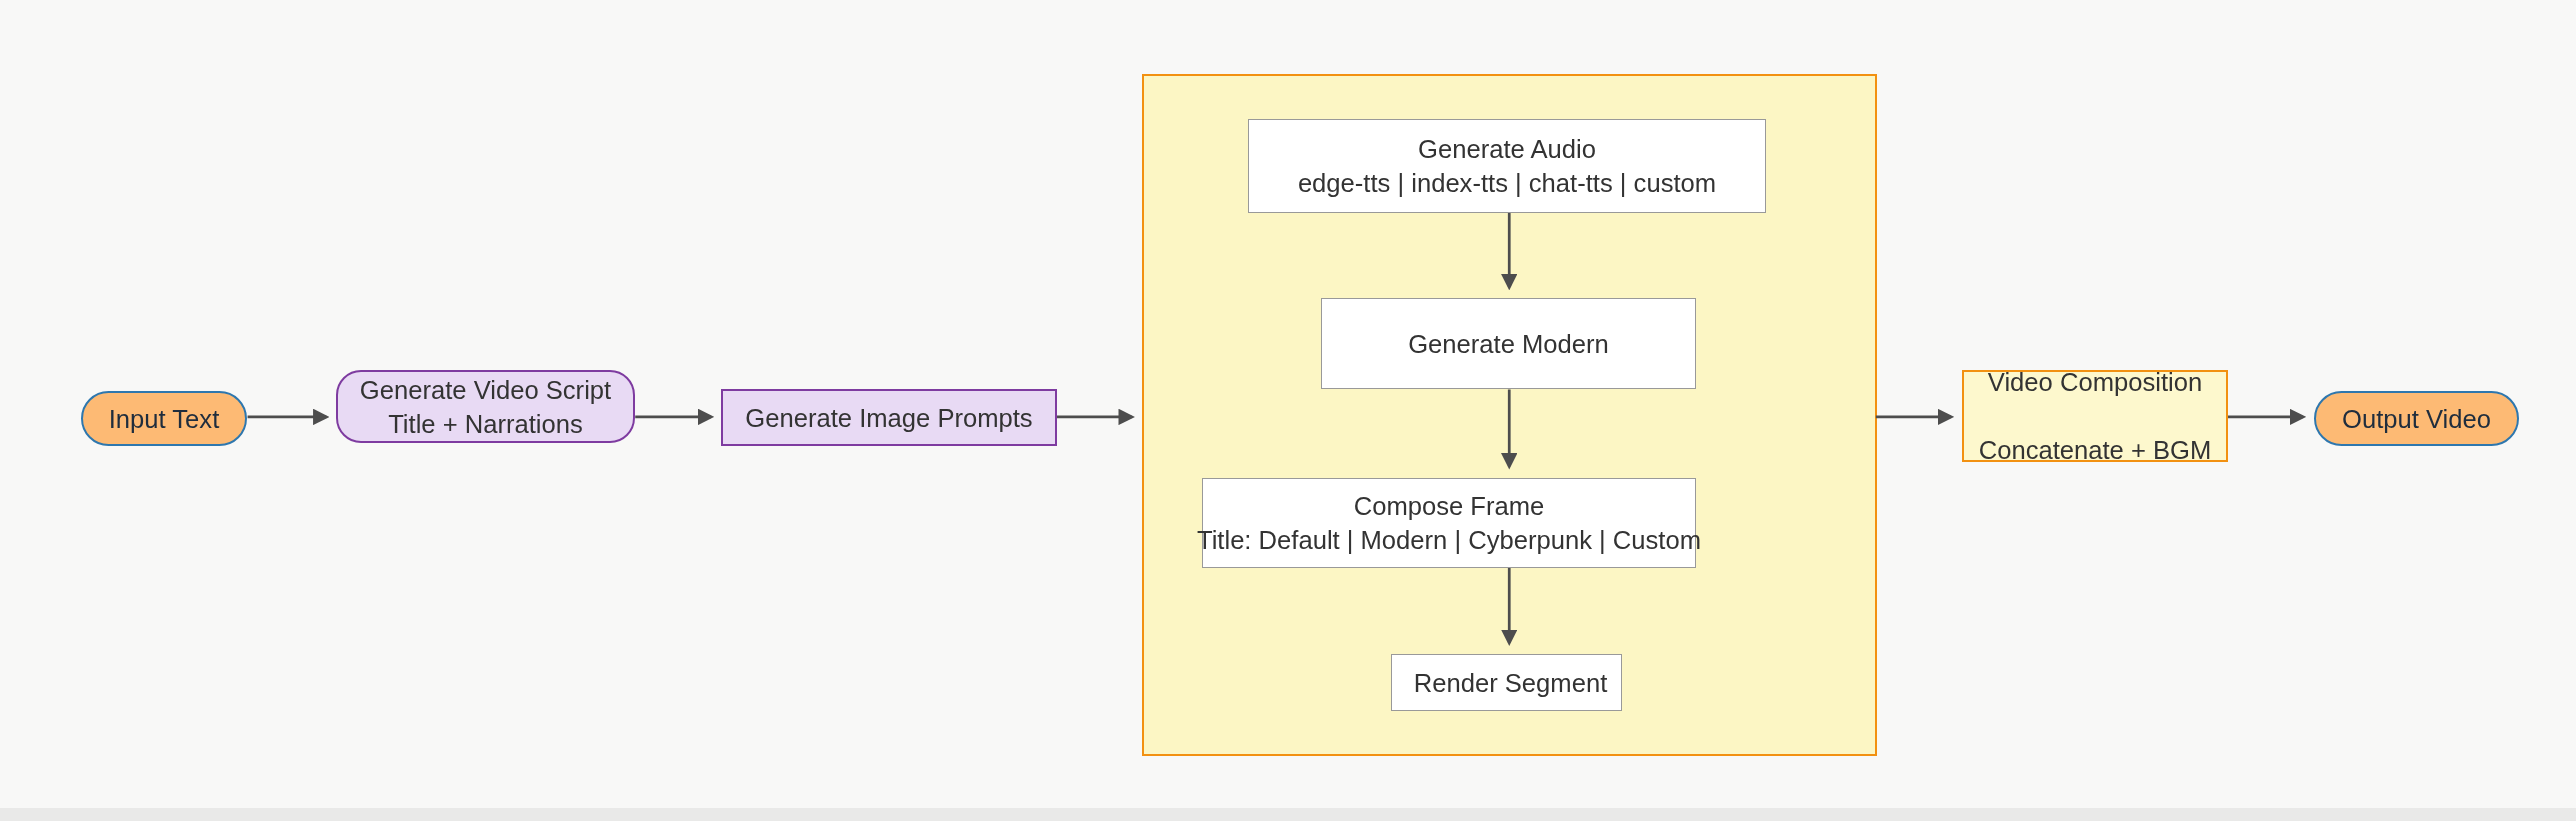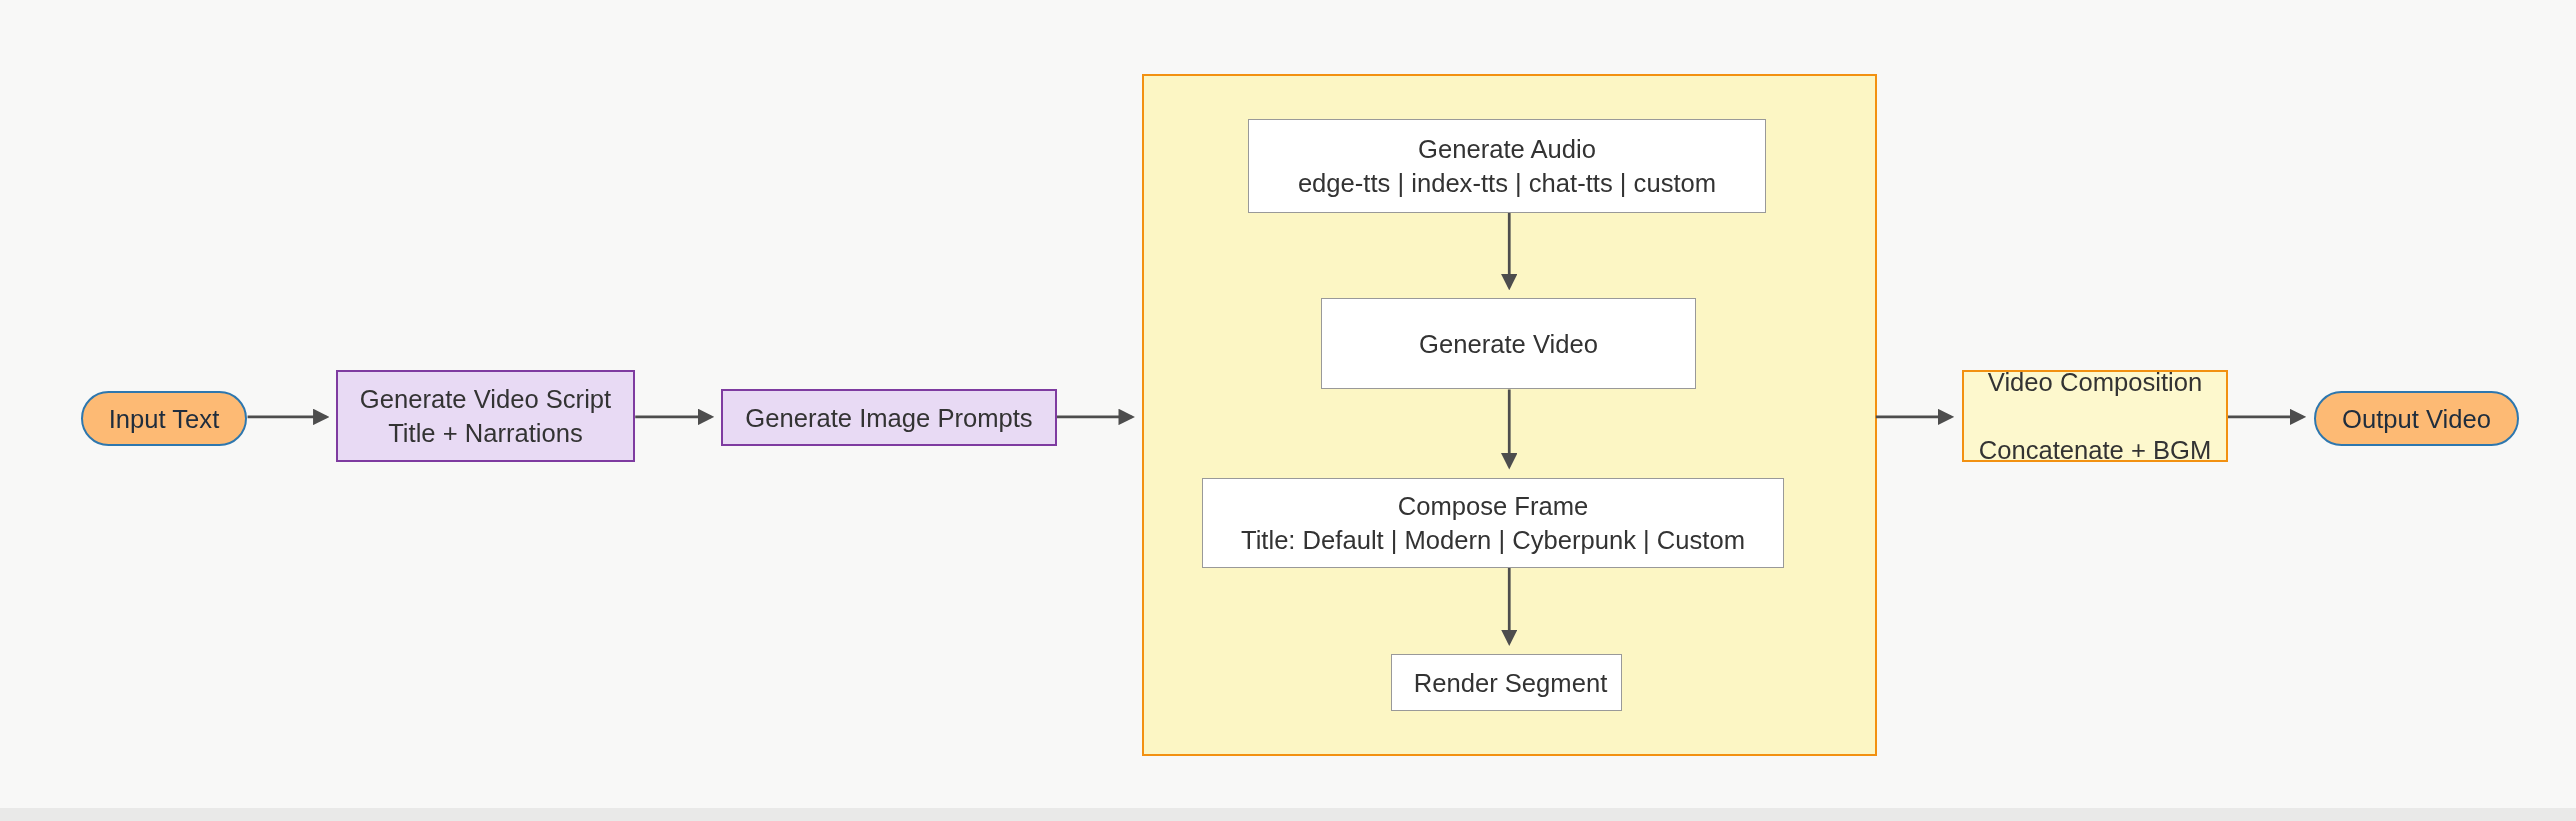--- a/index.html
+++ b/index.html
@@ -65,26 +65,26 @@
     position: absolute;
     left: 0;
     bottom: 0;
     width: 100%;
     height: 12.8px;
     background: #e9e9e8;
   }
 
   
   #n-input        { left:   81px; top: 391px; width: 166px; height:  55px; }
-  #n-script       { left:  336px; top: 370px; width: 299px; height: 92px; }
+  #n-script       { left:  336px; top: 370px; width: 299px; height: 73px; border-radius: 25px; }
   #n-prompts      { left:  721px; top: 389px; width: 336px; height:  57px; }
   #n-container    { left: 1142px; top:  74px; width: 735px; height: 682px; }
   #n-audio        { left: 1248px; top: 119px; width: 518px; height: 94px; }
   #n-image        { left: 1321px; top: 298px; width: 375px; height: 91px; }
-  #n-frame        { left: 1202px; top: 478px; width: 582px; height:  90px; justify-content: center; }
+  #n-frame        { left: 1202px; top: 478px; width: 494px; height:  90px; justify-content: center; }
   #n-render       { left: 1391px; top: 654px; width: 231px; height:  57px; padding-left: 8px; }
   #n-composition  { left: 1962px; top: 370px; width: 266px; height: 92px; }
   #n-output       { left: 2314px; top: 391px; width: 205px; height:  55px; }
 </style>
 </head>
 <body>
 
 <div class="canvas">
 
   <div class="container-box" id="n-container"></div>
@@ -119,21 +119,21 @@
   <div class="node purple" id="n-prompts">
     <div>Generate Image Prompts</div>
   </div>
 
   <div class="node white" id="n-audio">
     <div>Generate Audio</div>
     <div>edge-tts | index-tts | chat-tts | custom</div>
   </div>
 
   <div class="node white" id="n-image">
-    <div>Generate Video</div>
+    <div>Generate Modern</div>
   </div>
 
   <div class="node white" id="n-frame">
     <div>Compose Frame</div>
     <div>Title: Default | Modern | Cyberpunk | Custom</div>
   </div>
 
   <div class="node white" id="n-render">
     <div>Render Segment</div>
   </div>

